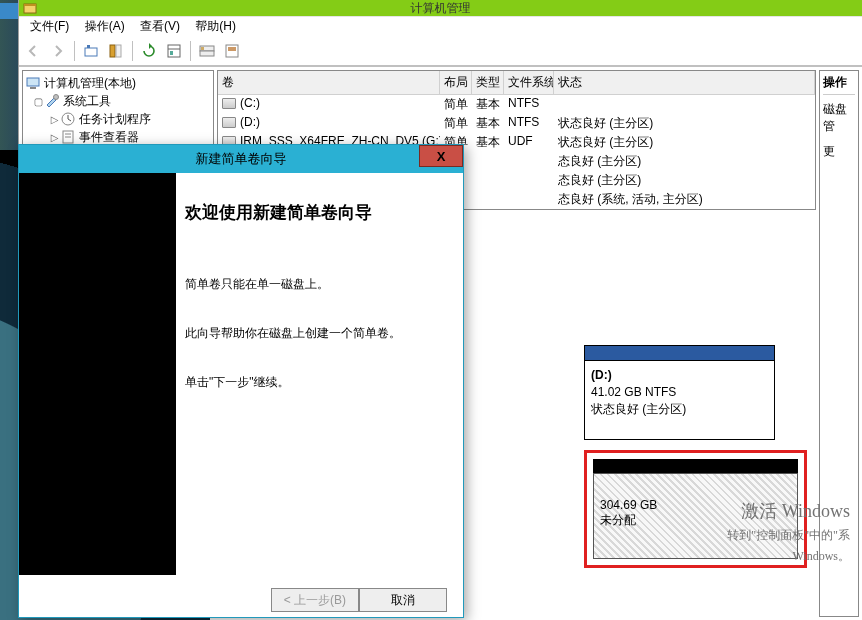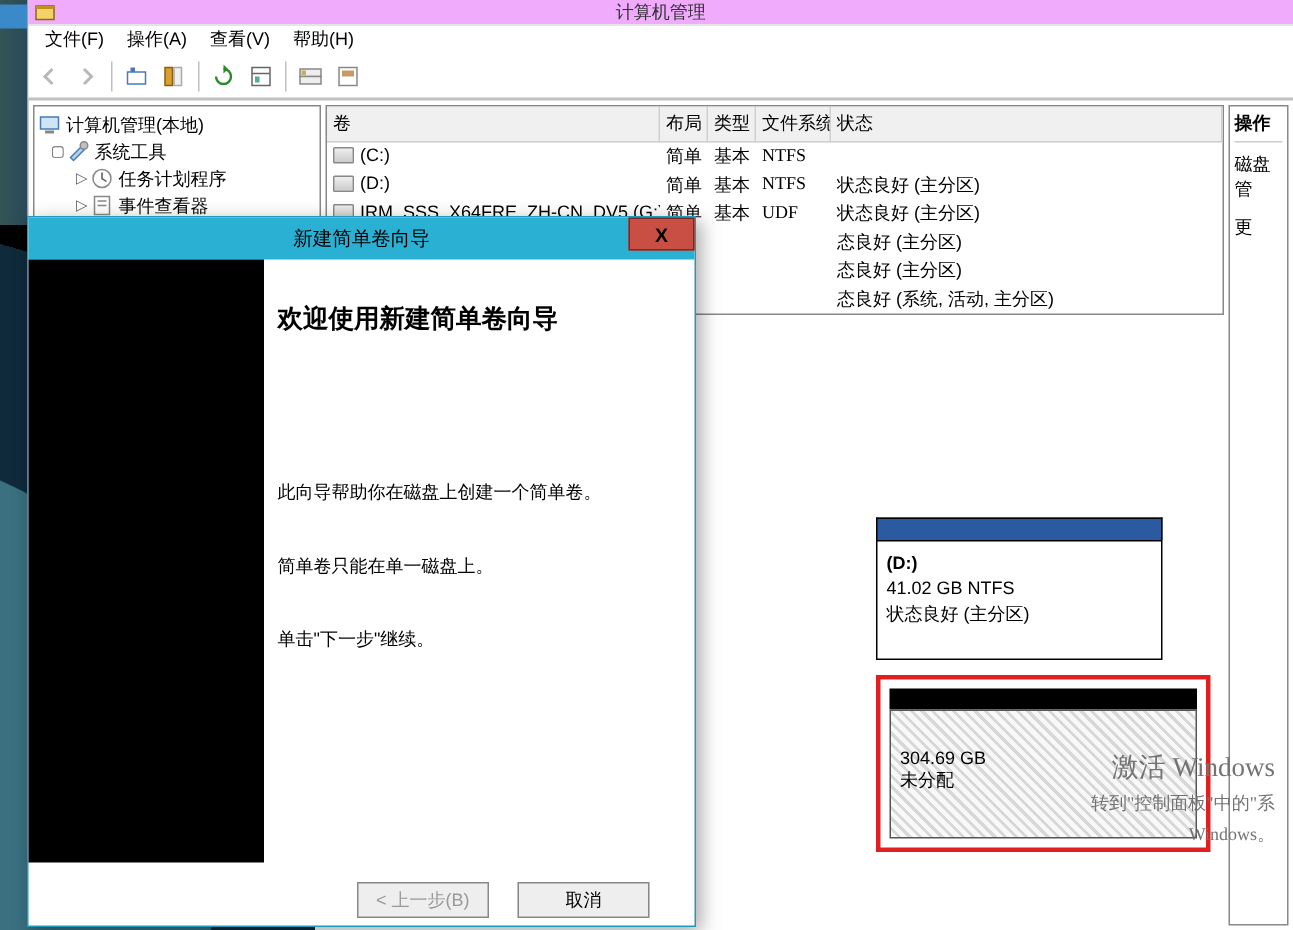--- a/index.html
+++ b/index.html
@@ -10,63 +10,63 @@
       background: #fff;
       width: 862px;
       height: 620px;
       overflow: hidden;
       position: relative;
     }
     .main-window { position: absolute; left: 18px; top: 0; right: 0; bottom: 0; background:#fff; border-left:1px solid #a0a0a0; }
     .taskbar-strip { position:absolute; left:0; top:0; width:18px; height:620px; background:linear-gradient(90deg,#355 0, #2a4a5a 100%); }
     .taskbar-icon { position:absolute; left:0; top:3px; width:18px; height:16px; background:#3a89c9; }
     .curved-deco { position:absolute; left:0; top:150px; width:210px; height:470px; background: radial-gradient(circle at -100px 400px, #3a7080 250px, #0f2a3a 251px, #0f2a3a 400px, #000 400px); }
-    .title-row { height:17px; background:#f0abfc; position:relative; border-bottom:1px solid #e5e5e5;}
+    .title-row { height:17px; background:#84cc16; position:relative; border-bottom:1px solid #e5e5e5;}
     .app-title { position:absolute; left:50%; transform:translateX(-50%); font-size:12px; top:0; color:#333; }
     .mini-icon { position:absolute; left:3px; top:1px; width:16px; height:14px; }
     .menu-bar { height:19px; line-height:19px; padding-left:5px; background:#fff; }
     .menu-item { display:inline-block; padding:0 6px; cursor:default; }
     .toolbar { height:30px; padding:2px 3px; display:flex; gap:3px; align-items:center; border-bottom:1px solid #c0c0c0; background:#fff;}
     .tb-btn { width:22px; height:22px; border:1px solid transparent; display:flex; align-items:center; justify-content:center; }
     .tb-btn svg { width:16px; height:16px; }
     .tb-sep { width:1px; height:20px; background:#c0c0c0; margin:0 2px; }
     .content-area { position:absolute; top:66px; left:0; right:0; bottom:0; display:flex; border-top:1px solid #c0c0c0;}
     .tree-panel { width:192px; border:1px solid #888; margin:3px; padding:3px 2px; overflow:hidden; }
     .tree-row { display:flex; align-items:center; height:18px; white-space:nowrap; }
     .tree-exp { width:11px; font-size:10px; text-align:center; color:#666; cursor:pointer;}
     .tree-icon { width:16px; height:16px; margin-right:3px; display:inline-flex; align-items:center; justify-content:center;}
     .center-panel { flex:1; display:flex; flex-direction:column; margin:3px 0;}
     .vol-list { height:140px; border:1px solid #888; overflow:hidden; }
     .vol-head-row { display:flex; background:#f0f0f0; border-bottom:1px solid #d0d0d0; }
     .vh { padding:3px 4px; border-right:1px solid #d0d0d0; font-weight:normal; white-space:nowrap; overflow:hidden;}
     .vd { padding:1px 4px; white-space:nowrap; overflow:hidden; }
-    .vw-name{width:222px;} .vw-layout{width:32px;} .vw-type{width:32px;} .vw-fs{width:50px;font-family:Liberation Serif, serif;} .vw-status{flex:1;}
+    .vw-name{width:222px;} .vw-layout{width:32px;} .vw-type{width:32px;} .vw-fs{width:50px;} .vw-status{flex:1;}
     .vol-row { display:flex; }
     .vol-icn { display:inline-block; width:14px; height:11px; margin-right:4px; border:1px solid #888; border-radius:1px; background:linear-gradient(#eee,#ccc); vertical-align:middle;}
     .vol-scroll { height:14px; background:#f0f0f0; border-top:1px solid #d0d0d0; display:flex; justify-content:flex-end; align-items:center; padding:0 2px;}
     .right-panel { width:40px; border:1px solid #888; margin:3px; padding:3px; font-weight:bold; }
     .right-sub { font-weight:normal; margin-top:8px; }
     .disk-part { background:#fff; border:1px solid #000; padding:6px; font-size:12px; line-height:1.4; }
     .disk-part-header { height:15px; background:#2b5aa0; border:1px solid #000; border-bottom:none;}
     .disk-d-part { width:191px; height:80px; }
     .red-box { border:3px solid #e02020; padding:6px; }
     .unalloc-hdr { height:14px; background:#000; }
     .unalloc-body { width:205px; height:86px; border:1px solid #555; padding:6px; background:repeating-linear-gradient(45deg, #f8f8f8 0, #f8f8f8 3px, #d8d8d8 3px, #d8d8d8 5px); }
     .watermark { position:absolute; bottom:55px; right:12px; color:#737373; font-size:18px; font-family:"Microsoft YaHei"; text-align:right; pointer-events:none;}
     .watermark small{font-size:12px;}
     
     .wizard { position:absolute; left:18px; top:144px; width:446px; height:474px; background:#fff; box-shadow:3px 3px 12px rgba(0,0,0,.35); border:1px solid #2199bb; }
     .wiz-title { height:28px; background:#2ab0d3; position:relative; }
     .wiz-title-txt { position:absolute; left:50%; transform:translateX(-50%); top:5px; font-size:13px;}
     .wiz-close { position:absolute; right:0; top:0; width:44px; height:22px; background:#c94f45; color:#000; display:flex; align-items:center; justify-content:center; font-size:13px; font-weight:bold; border:1px solid #7a2a22;}
     .wiz-body { position:absolute; top:28px; left:0; right:0; bottom:42px; padding:28px 30px 20px 166px; }
     .wiz-side { position:absolute; left:0; top:28px; width:157px; bottom:42px; background:#000; }
-    .wiz-h1 { font-size:17px; font-weight:bold; margin-bottom:96px;}
+    .wiz-h1 { font-size:17px; font-weight:bold; margin-bottom:52px;}
     .wiz-p { margin-bottom:32px; }
-    .wiz-btns { position:absolute; bottom:5px; right:30px; display:flex; gap:19px;border-radius:10px;}
+    .wiz-btns { position:absolute; bottom:5px; right:16px; display:flex; gap:0;border-radius:10px;}
     .btn { min-width:88px; height:24px; border:1px solid #888; background:#eee; padding:2px 12px; font-size:12px; font-family:inherit;}
     .btn.primary { border:2px solid #1979ca; background:#fff;}
     .btn:disabled{ color:#999; }
   </style>
 </head>
 <body>
 
 <div class="taskbar-strip">
   <div class="taskbar-icon"></div>
 </div>
@@ -283,21 +283,21 @@
 <div class="wizard">
   <div class="wiz-title">
     <span class="wiz-title-txt">新建简单卷向导</span>
     <div class="wiz-close">
       <span>X</span>
     </div>
   </div>
   <div class="wiz-side"></div>
   <div class="wiz-body">
     <div class="wiz-h1">欢迎使用新建简单卷向导</div>
+    <div class="wiz-p">简单卷只能在单一磁盘上。</div>
     <div class="wiz-p">此向导帮助你在磁盘上创建一个简单卷。</div>
-    <div class="wiz-p">简单卷只能在单一磁盘上。</div>
     <div class="wiz-p">单击"下一步"继续。</div>
   </div>
   <div class="wiz-btns">
     <button class="btn" disabled="">&lt; 上一步(B)</button>
     <button class="btn">取消</button>
   </div>
 </div>
 
 </body></html>

